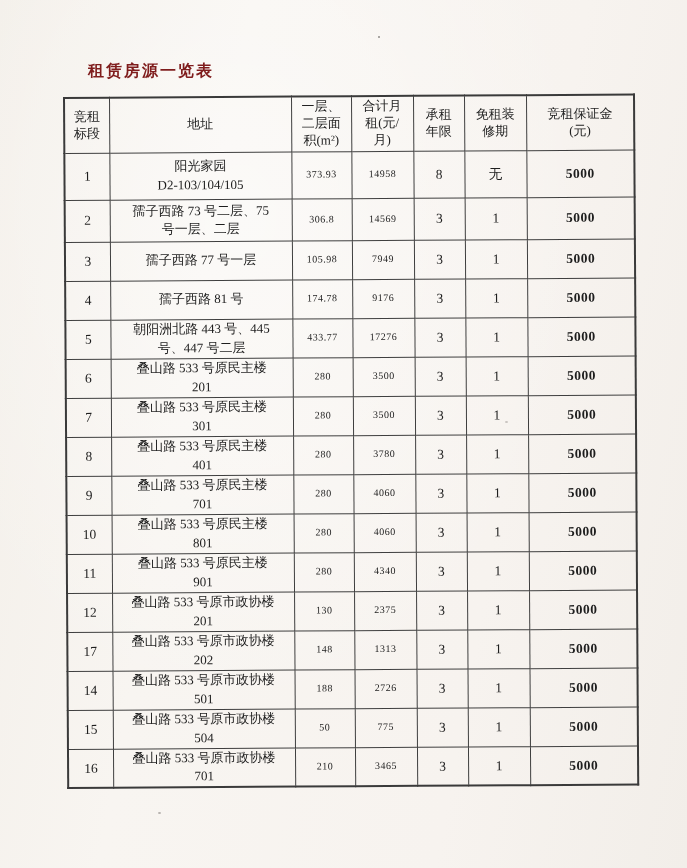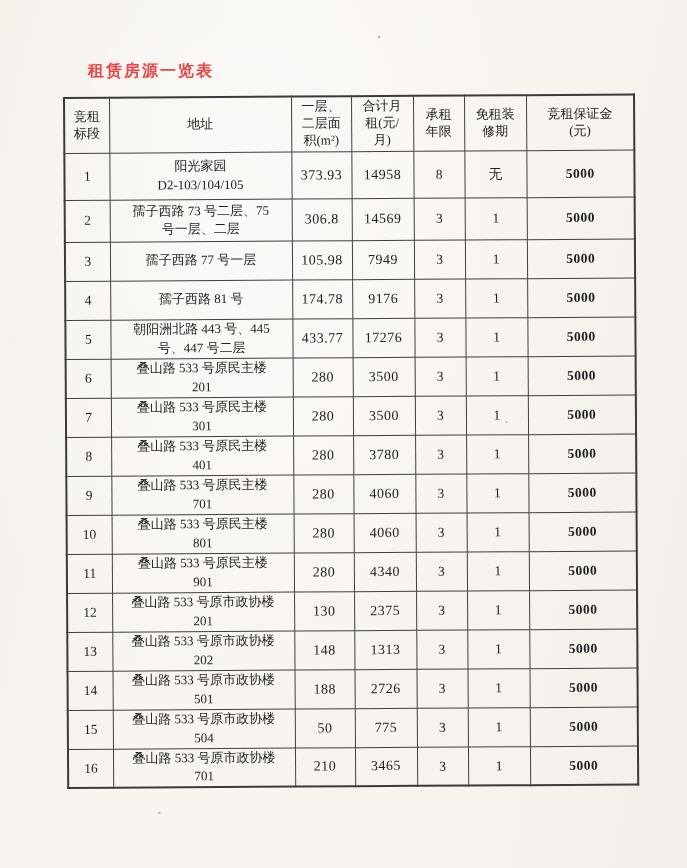--- a/index.html
+++ b/index.html
@@ -18,21 +18,21 @@
       linear-gradient(100deg, #f3efe9 0%, #f8f5f1 30%, #f7f3ef 70%, #f2eee9 100%);
   }
   .page-title {
     position: absolute;
     left: 88px;
     top: 61px;
     margin: 0;
     font-size: 16px;
     font-weight: bold;
     letter-spacing: 2px;
-    color: #ef4444;
+    color: #7f1d1d;
   }
   .table-wrap {
     position: absolute;
     left: 63px;
     top: 97px;
     transform: rotate(-0.35deg);
     transform-origin: 0 0;
   }
   table.listing {
     border-collapse: collapse;
@@ -57,21 +57,21 @@
     font-size: 13px;
     font-weight: normal;
     line-height: 1.3;
     color: #222;
   }
   td {
     font-size: 13px;
     line-height: 1.42;
   }
   td.c0 { font-size: 13.5px; }
-  td.c2, td.c3 { font-size: 14px; letter-spacing: 0.5px; }
+  td.c2, td.c3 { font-size: 10px; letter-spacing: 0.5px; }
   td.c4, td.c5 {
     vertical-align: top;
     padding-top: 1px;
     font-size: 13.5px;
   }
   td.c6 {
     vertical-align: top;
     padding-top: 8px;
     font-size: 13.5px;
     letter-spacing: 0.5px;
@@ -236,21 +236,21 @@
             <td class="c0">12</td>
             <td class="c1">叠山路 533 号原市政协楼
 201</td>
             <td class="c2">130</td>
             <td class="c3">2375</td>
             <td class="c4">3</td>
             <td class="c5">1</td>
             <td class="c6">5000</td>
           </tr>
           <tr class="row-13">
-            <td class="c0">13</td>
+            <td class="c0">17</td>
             <td class="c1">叠山路 533 号原市政协楼
 202</td>
             <td class="c2">148</td>
             <td class="c3">1313</td>
             <td class="c4">3</td>
             <td class="c5">1</td>
             <td class="c6">5000</td>
           </tr>
           <tr class="row-14">
             <td class="c0">14</td>

